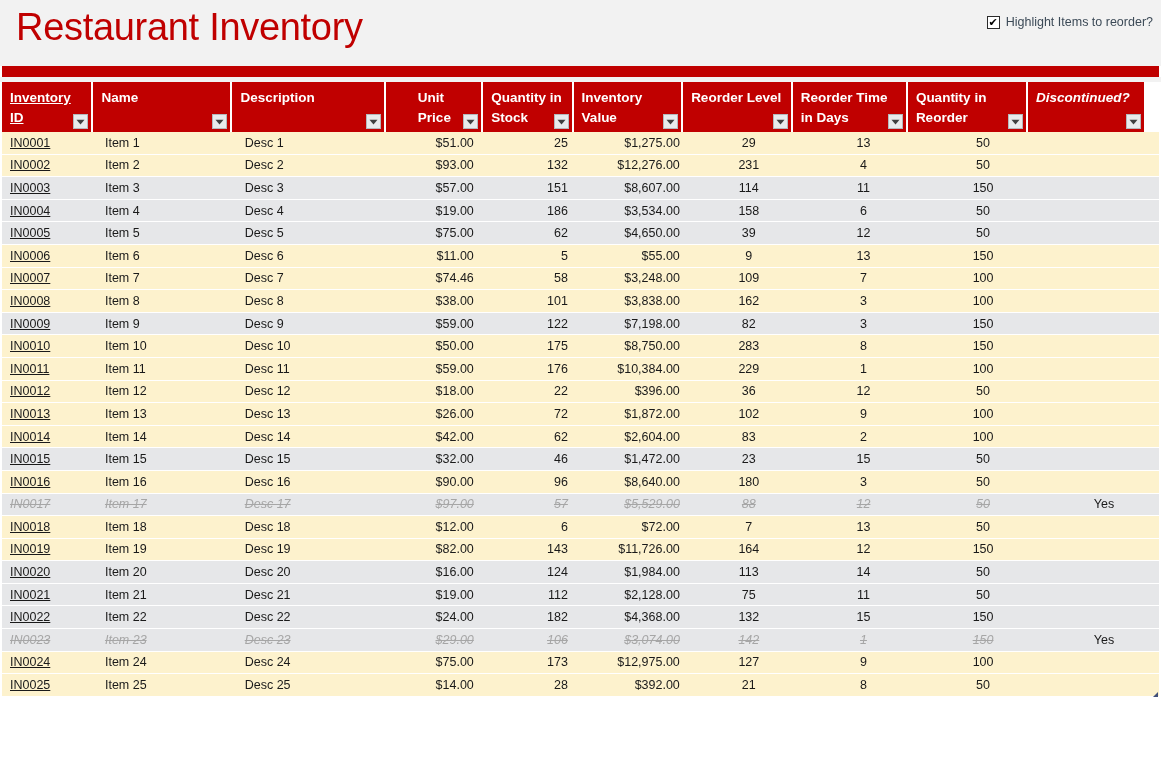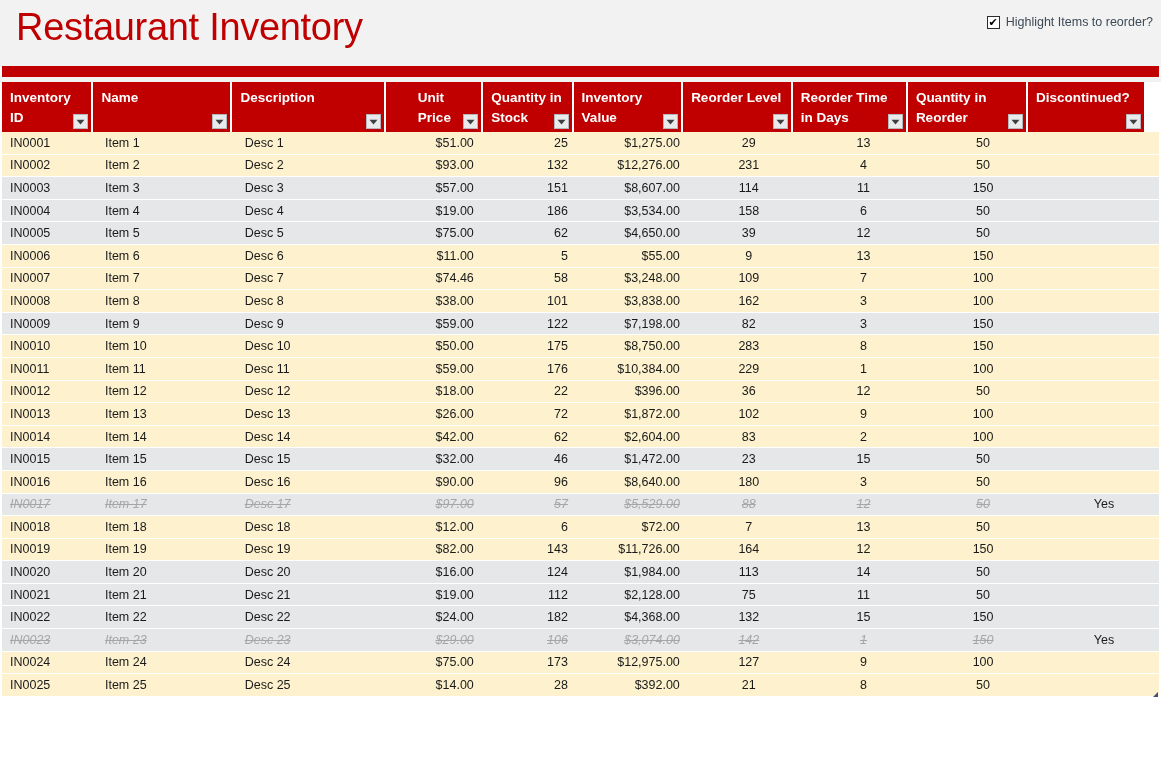--- a/index.html
+++ b/index.html
@@ -90,21 +90,21 @@
     background: #c00000;
     color: #ffffff;
     font-size: 13.5px;
     font-weight: bold;
     line-height: 1.45;
     padding: 6px 8px 0 8px;
     box-sizing: border-box;
     margin-right: 2px;
     overflow: hidden;
   }
-  .hcell:last-child { margin-right: 15px; }
+  .hcell:last-child { margin-right: 15px; font-style: italic; }
   .filter-btn {
     position: absolute;
     right: 3px;
     bottom: 3px;
     width: 15px;
     height: 15px;
     background: #e8eaec;
     border: 1px solid #b4b9bd;
     box-sizing: border-box;
     display: flex;
@@ -131,21 +131,21 @@
     box-sizing: border-box;
     white-space: nowrap;
     overflow: hidden;
   }
   .drow.disc .dcell.struck { text-decoration: line-through; font-style: italic; }
   .num { text-align: right; }
   .ctr { text-align: center; }
   .disc-cell { color: #1a1a1a; text-align: center; }
 
   
-  .c-id    { width: 93px; }
+  .c-id    { width: 93px; text-decoration: underline; }
   .c-name  { width: 143px; }
   .c-desc  { width: 158px; }
   .c-price { width: 98px; padding-left: 32px; }
   .c-qty   { width: 92px; }
   .c-inv   { width: 112px; }
   .c-rlvl  { width: 112px; }
   .c-rtime { width: 118px; }
   .c-qreo  { width: 123px; }
   .c-discn { width: 121px; }
 

